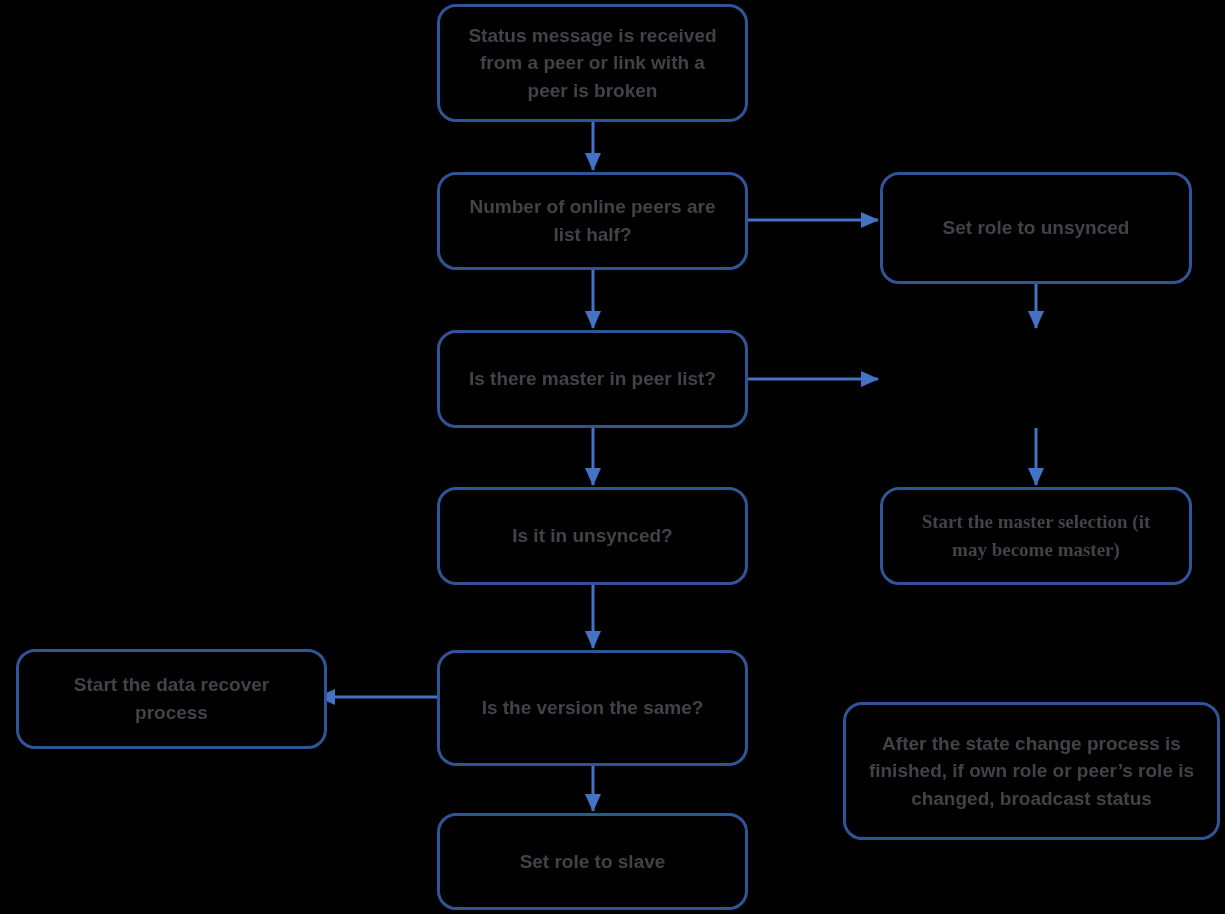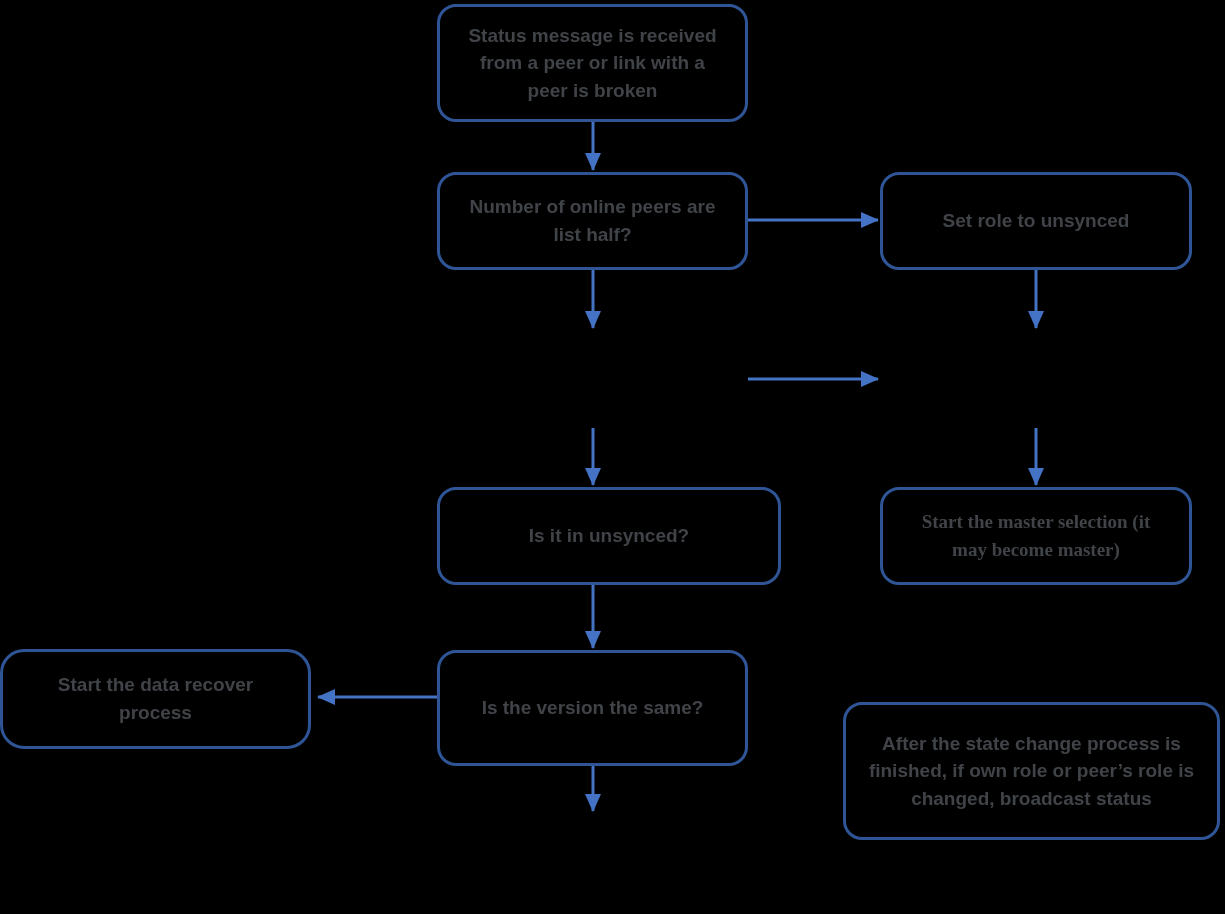--- a/index.html
+++ b/index.html
@@ -29,29 +29,29 @@
     color: #404347;
     font-size: 19px;
     font-weight: 600;
     line-height: 1.45;
     padding: 6px 26px;
   }
   
   .n-start   { left: 437px; top: 4px;   width: 311px; height: 118px; }
   .n-half    { left: 437px; top: 172px; width: 311px; height: 98px; }
   .n-master  { left: 437px; top: 330px; width: 311px; height: 98px; }
-  .n-unsync  { left: 437px; top: 487px; width: 344px; height: 98px; }
+  .n-unsync  { left: 437px; top: 487px; width: 311px; height: 98px; }
   .n-version { left: 437px; top: 650px; width: 311px; height: 116px; }
   .n-slave   { left: 437px; top: 813px; width: 311px; height: 97px; }
   
-  .n-setunsynced { left: 880px; top: 172px; width: 312px; height: 98px; text-align: center; }
+  .n-setunsynced { left: 880px; top: 172px; width: 312px; height: 112px; text-align: center; }
   .n-received    { left: 880px; top: 330px; width: 312px; height: 98px; }
   .n-selection   { left: 880px; top: 487px; width: 312px; height: 98px; font-family: Liberation Serif, serif; }
   
-  .n-recover { left: 0; top: 649px; width: 311px; height: 100px; border-radius: 24px; }
+  .n-recover { left: 16px; top: 649px; width: 311px; height: 100px; }
   
   .n-note { left: 843px; top: 702px; width: 377px; height: 138px; padding: 8px 18px; }
 </style>
 </head>
 <body>
 
 <div class="canvas">
 
   <svg class="arrows" viewBox="0 0 1225 914" xmlns="http://www.w3.org/2000/svg">
     <defs>
@@ -76,36 +76,42 @@
   </div>
 
   <div class="node n-half">
     <span>Number of online peers are list half?</span>
   </div>
 
   <div class="node n-setunsynced">
     <span>Set role to unsynced</span>
   </div>
 
+  <div class="node n-master">
+    <span>Is there master in peer list?</span>
+  </div>
 
 
   <div class="node n-unsync">
     <span>Is it in unsynced?</span>
   </div>
 
   <div class="node n-selection">
     <span>Start the master selection (it may become master)</span>
   </div>
 
   <div class="node n-recover">
     <span>Start the data recover process</span>
   </div>
 
   <div class="node n-version">
     <span>Is the version the same?</span>
   </div>
 
+  <div class="node n-slave">
+    <span>Set role to slave</span>
+  </div>
 
   <div class="node n-note">
     <span>After the state change process is finished, if own role or peer’s role is changed, broadcast status</span>
   </div>
 
 </div>
 
 </body></html>

